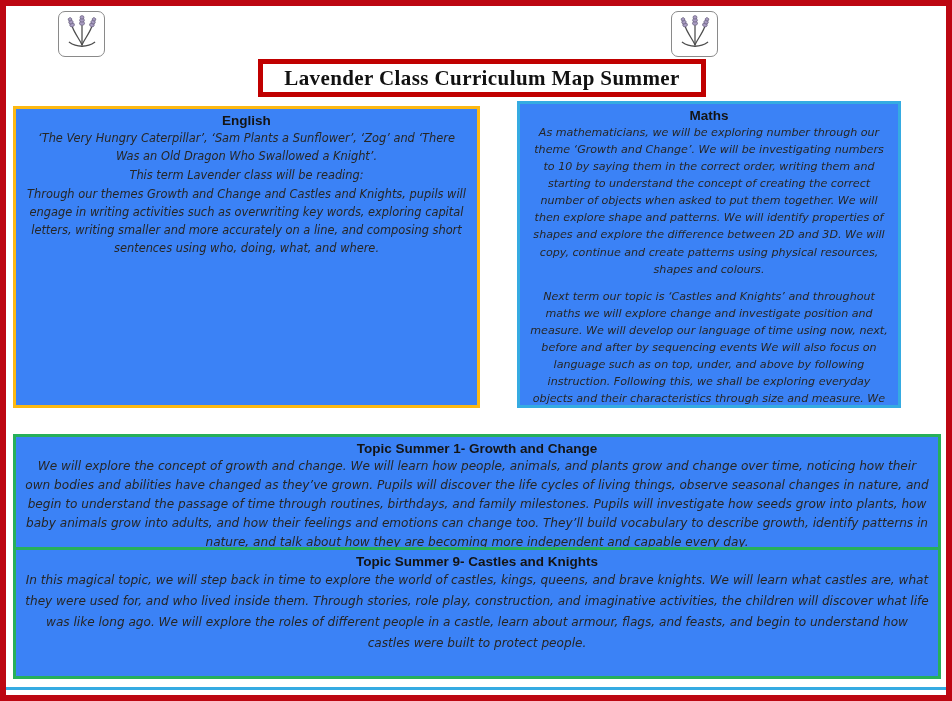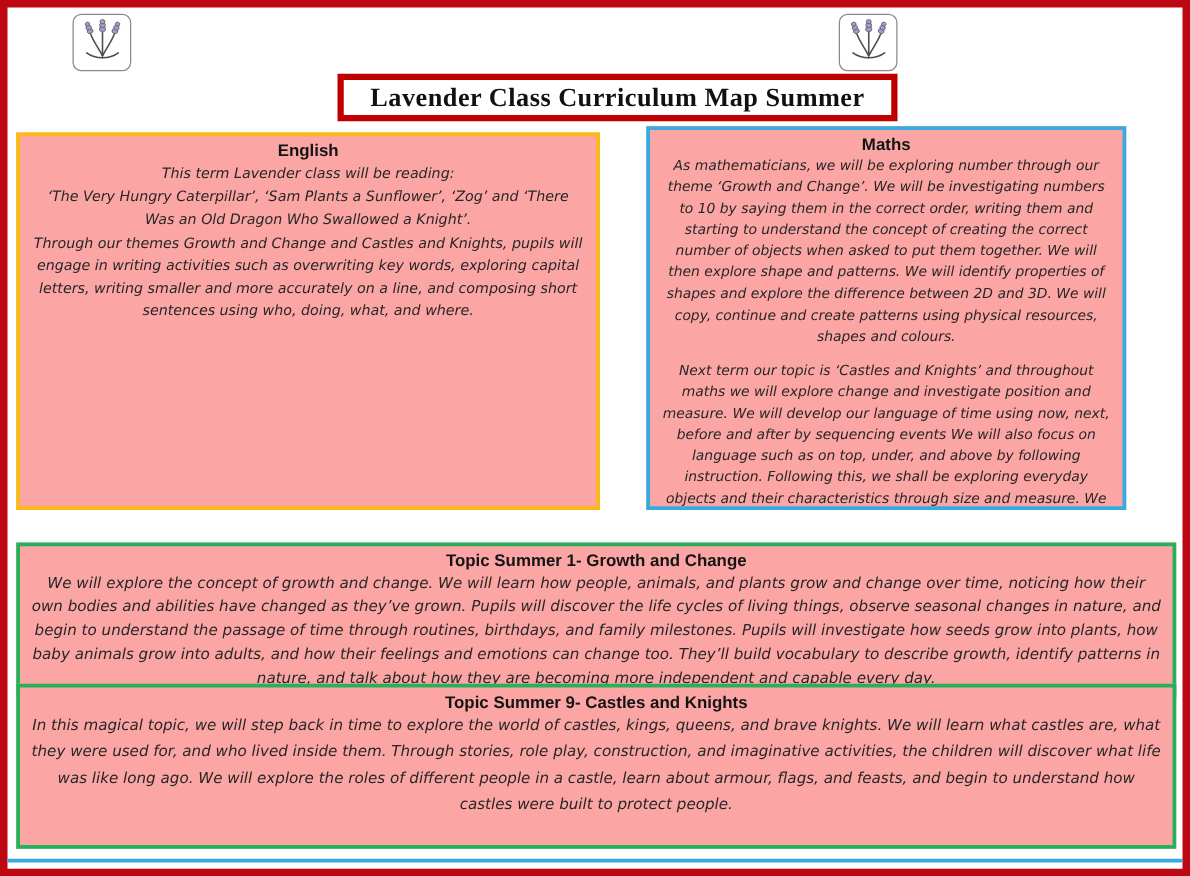--- a/index.html
+++ b/index.html
@@ -12,31 +12,31 @@
     pointer-events:none;
   }
   .lavender-badge{
     position:absolute;width:47px;height:46px;background:#fff;
     border:1px solid #8a8a8a;border-radius:7px;
     display:flex;align-items:center;justify-content:center;box-sizing:border-box;
   }
   #lav-left{left:58px;top:11px;}
   #lav-right{left:671px;top:11px;}
   .title-box{
-    position:absolute;left:270px;top:59px;width:448px;height:38px;
+    position:absolute;left:258px;top:59px;width:448px;height:38px;
     border:5px solid #c00000;box-sizing:border-box;background:#fff;
     display:flex;align-items:center;justify-content:center;
     box-shadow:0 0 0 1px #fff inset;
   }
   .title-box h1{
     margin:0;font-family:"Liberation Serif", serif;font-weight:bold;
     font-size:21px;letter-spacing:.4px;color:#111;white-space:nowrap;
   }
   .box{
-    position:absolute;background:#fca5a5;box-sizing:border-box;
+    position:absolute;background:#3b82f6;box-sizing:border-box;
     padding:3px 9px 4px 9px;overflow:hidden;
   }
   .box h2{
     margin:1px 0 1px 0;text-align:center;font-size:13.5px;font-weight:bold;
     font-family:"Liberation Sans", sans-serif;color:#141414;
   }
   .box p{
     margin:0 0 1px 0;text-align:center;font-style:italic;
     color:#262626;
   }
@@ -114,22 +114,22 @@
     </svg>
   </span>
 </div>
 
 <div class="title-box">
   <h1>Lavender Class Curriculum Map Summer</h1>
 </div>
 
 <div class="box" id="english-box">
   <h2>English</h2>
+  <p>‘The Very Hungry Caterpillar’, ‘Sam Plants a Sunflower’, ‘Zog’ and ‘There Was an Old Dragon Who Swallowed a Knight’.</p>
   <p>This term Lavender class will be reading:</p>
-  <p>‘The Very Hungry Caterpillar’, ‘Sam Plants a Sunflower’, ‘Zog’ and ‘There Was an Old Dragon Who Swallowed a Knight’.</p>
   <p>Through our themes Growth and Change and Castles and Knights, pupils will engage in writing activities such as overwriting key words, exploring capital letters, writing smaller and more accurately on a line, and composing short sentences using who, doing, what, and where.</p>
 </div>
 
 <div class="box" id="maths-box">
   <h2>Maths</h2>
   <p>As mathematicians, we will be exploring number through our theme ‘Growth and Change’. We will be investigating numbers to 10 by saying them in the correct order, writing them and starting to understand the concept of creating the correct number of objects when asked to put them together.  We will then explore shape and patterns. We will identify properties of shapes and explore the difference between 2D and 3D. We will copy, continue and create patterns using physical resources, shapes and colours.</p>
   <p>Next term our topic is ‘Castles and Knights’ and throughout maths we will explore change and investigate position and measure. We will develop our language of time using now, next, before and after by sequencing events We will also focus on language such as on top, under, and above by following instruction. Following this, we shall be exploring everyday objects and their characteristics through size and measure. We will categories big and small and order object according to their height and size.</p>
 </div>
 
 <div class="box" id="topic1-box">

